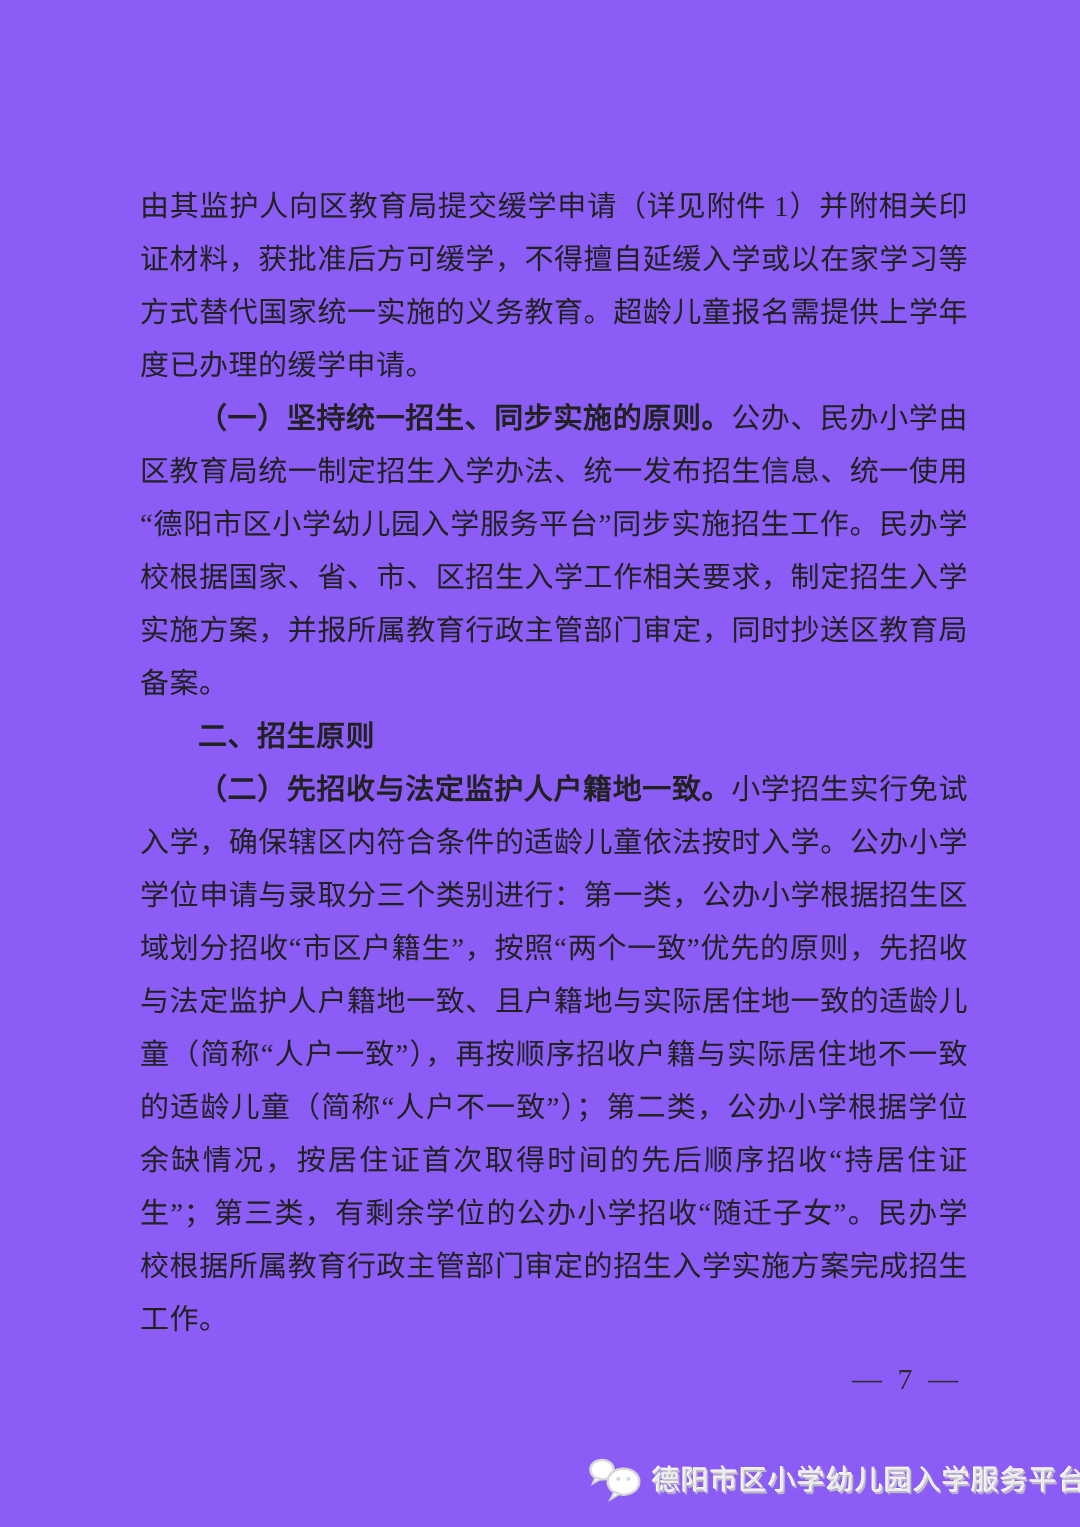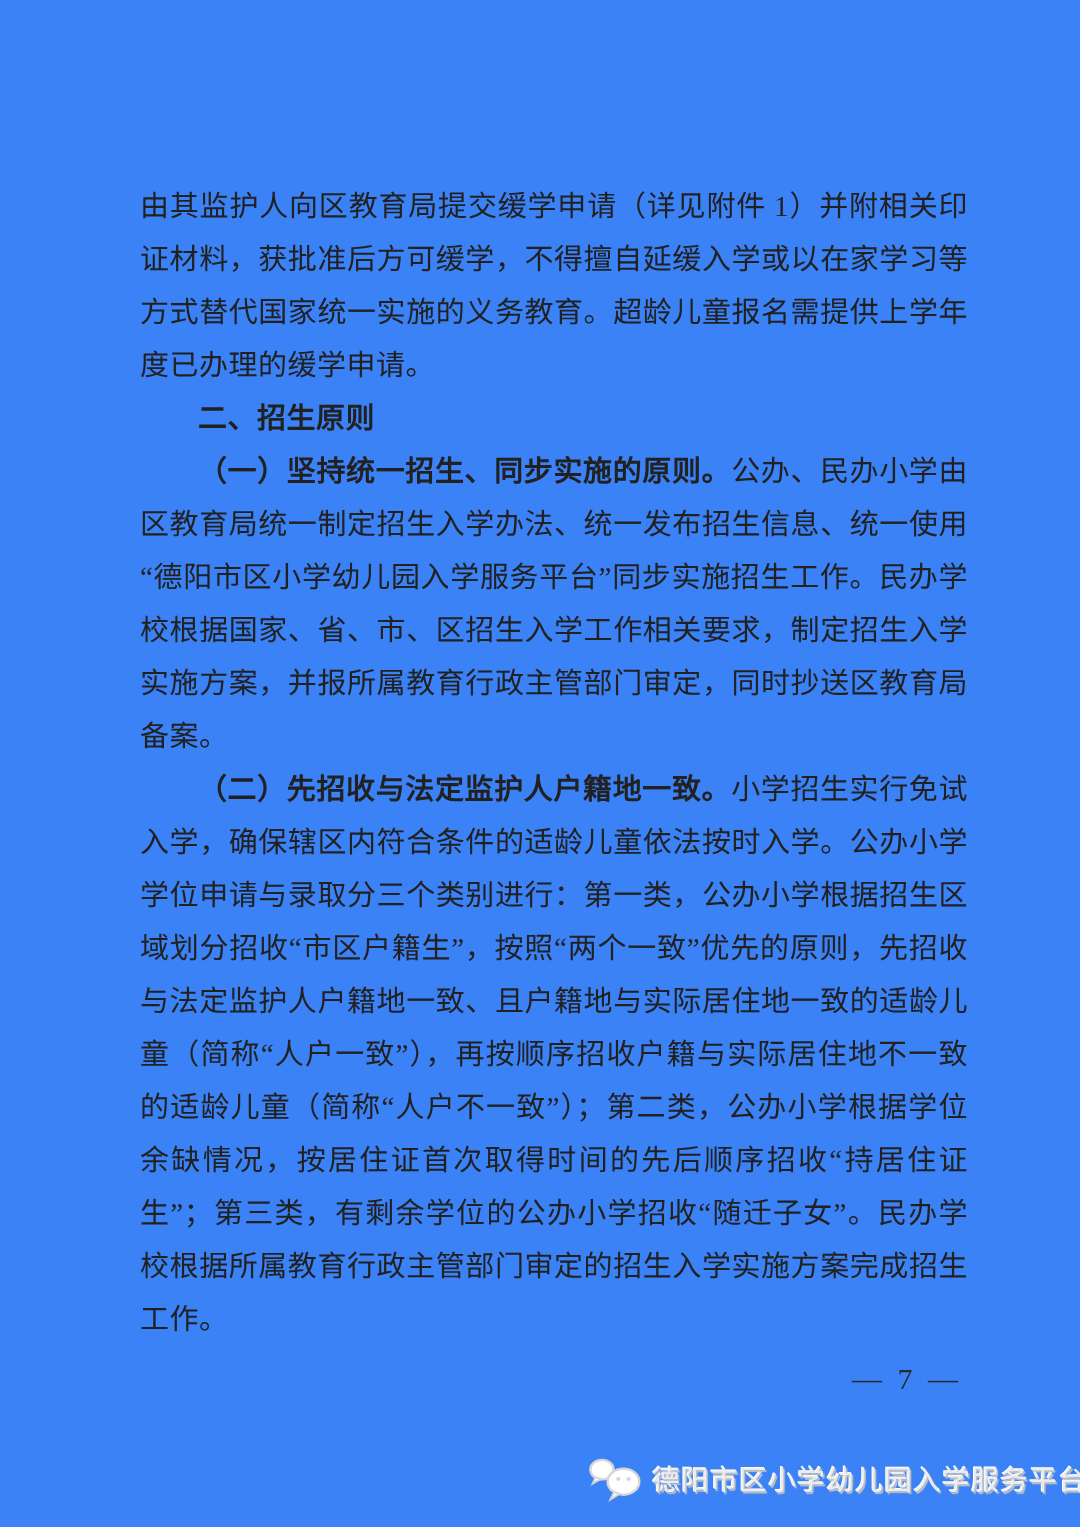--- a/index.html
+++ b/index.html
@@ -5,21 +5,21 @@
   html, body {
     margin: 0;
     padding: 0;
     background: #ffffff;
   }
   .page {
     position: relative;
     width: 1080px;
     height: 1527px;
     margin: 0 auto;
-    background: #3b82f6;
+    background: #8b5cf6;
     color: #212121;
     font-family: "Liberation Serif", "DejaVu Serif", serif;
     overflow: hidden;
   }
   .content {
     position: absolute;
     left: 140px;
     top: 180px;
     width: 828px;
     font-size: 29px;
@@ -73,22 +73,22 @@
     white-space: nowrap;
   }
 </style>
 </head>
 <body>
 
 <div class="page">
 
   <main class="content" id="paragraphs">
       <p class="para"><span class="seg">由其监护人向区教育局提交缓学申请（详见附件 1）并附相关印证材料，获批准后方可缓学，不得擅自延缓入学或以在家学习等方式替代国家统一实施的义务教育。超龄儿童报名需提供上学年度已办理的缓学申请。</span></p>
+      <p class="para indent"><span class="seg seg-bold">（一）坚持统一招生、同步实施的原则。</span><span class="seg">公办、民办小学由区教育局统一制定招生入学办法、统一发布招生信息、统一使用“德阳市区小学幼儿园入学服务平台”同步实施招生工作。民办学校根据国家、省、市、区招生入学工作相关要求，制定招生入学实施方案，并报所属教育行政主管部门审定，同时抄送区教育局备案。</span></p>
       <p class="para indent"><span class="seg seg-bold">二、招生原则</span></p>
-      <p class="para indent"><span class="seg seg-bold">（一）坚持统一招生、同步实施的原则。</span><span class="seg">公办、民办小学由区教育局统一制定招生入学办法、统一发布招生信息、统一使用“德阳市区小学幼儿园入学服务平台”同步实施招生工作。民办学校根据国家、省、市、区招生入学工作相关要求，制定招生入学实施方案，并报所属教育行政主管部门审定，同时抄送区教育局备案。</span></p>
       <p class="para indent"><span class="seg seg-bold">（二）先招收与法定监护人户籍地一致。</span><span class="seg">小学招生实行免试入学，确保辖区内符合条件的适龄儿童依法按时入学。公办小学学位申请与录取分三个类别进行：第一类，公办小学根据招生区域划分招收“市区户籍生”，按照“两个一致”优先的原则，先招收与法定监护人户籍地一致、且户籍地与实际居住地一致的适龄儿童（简称“人户一致”），再按顺序招收户籍与实际居住地不一致的适龄儿童（简称“人户不一致”）；第二类，公办小学根据学位余缺情况，按居住证首次取得时间的先后顺序招收“持居住证生”；第三类，有剩余学位的公办小学招收“随迁子女”。民办学校根据所属教育行政主管部门审定的招生入学实施方案完成招生工作。</span></p>
     </main>
 
   <div class="page-number">— 7 —</div>
 
   <footer class="footer">
     <span class="logo">
       <svg viewBox="0 0 60 54" width="56" height="52" xmlns="http://www.w3.org/2000/svg">
 
         <ellipse cx="15" cy="18" rx="12.5" ry="10.5" fill="#ffffff" stroke="#d6d6d6" stroke-width="2.5"></ellipse>

